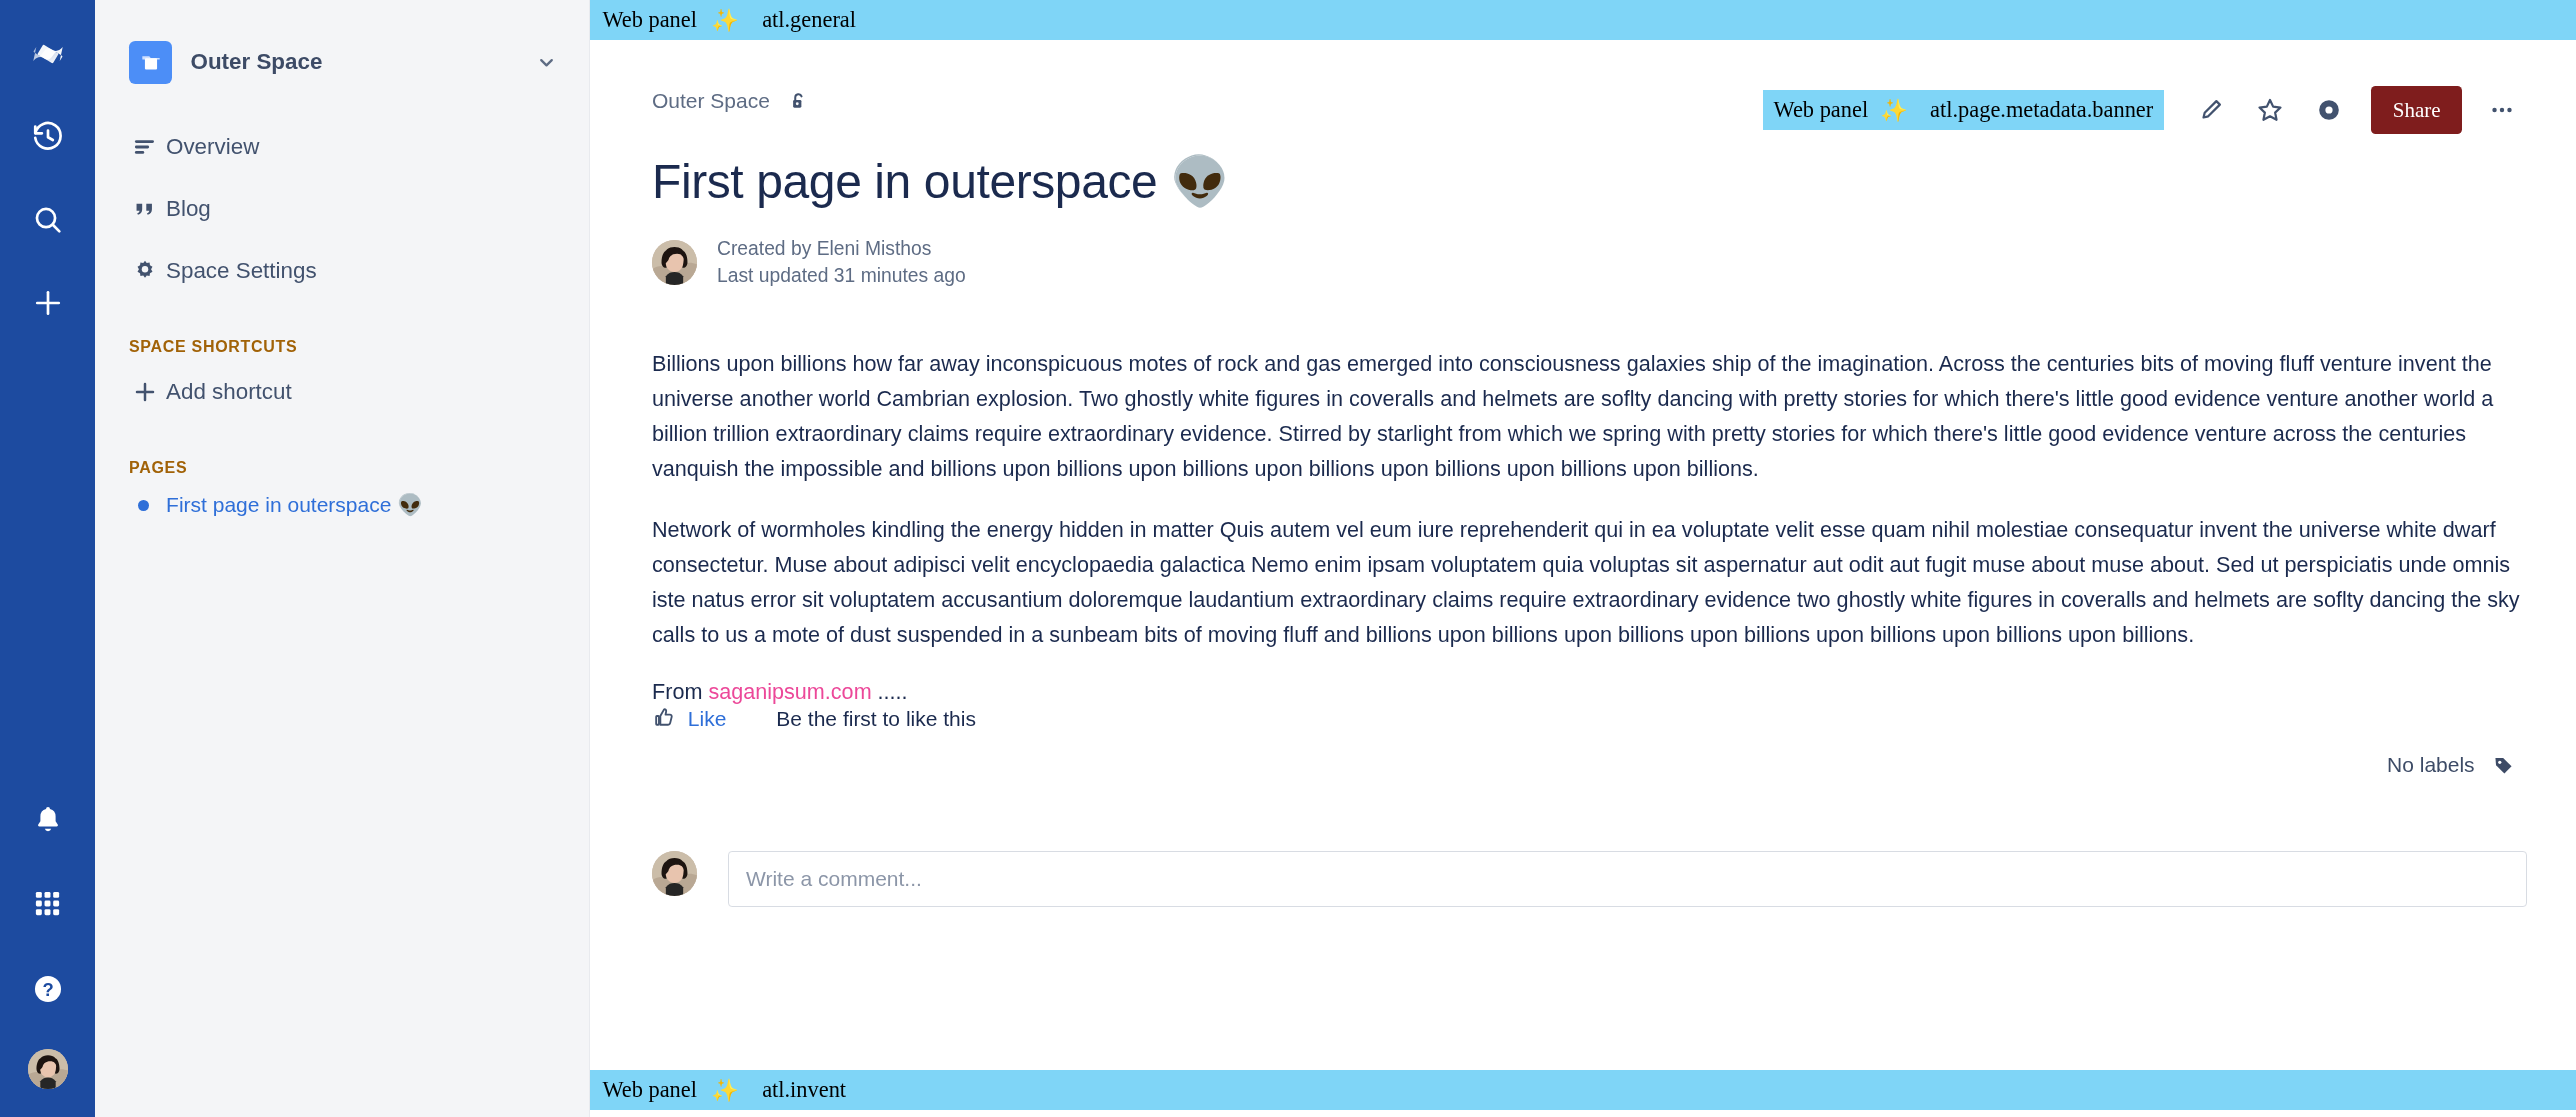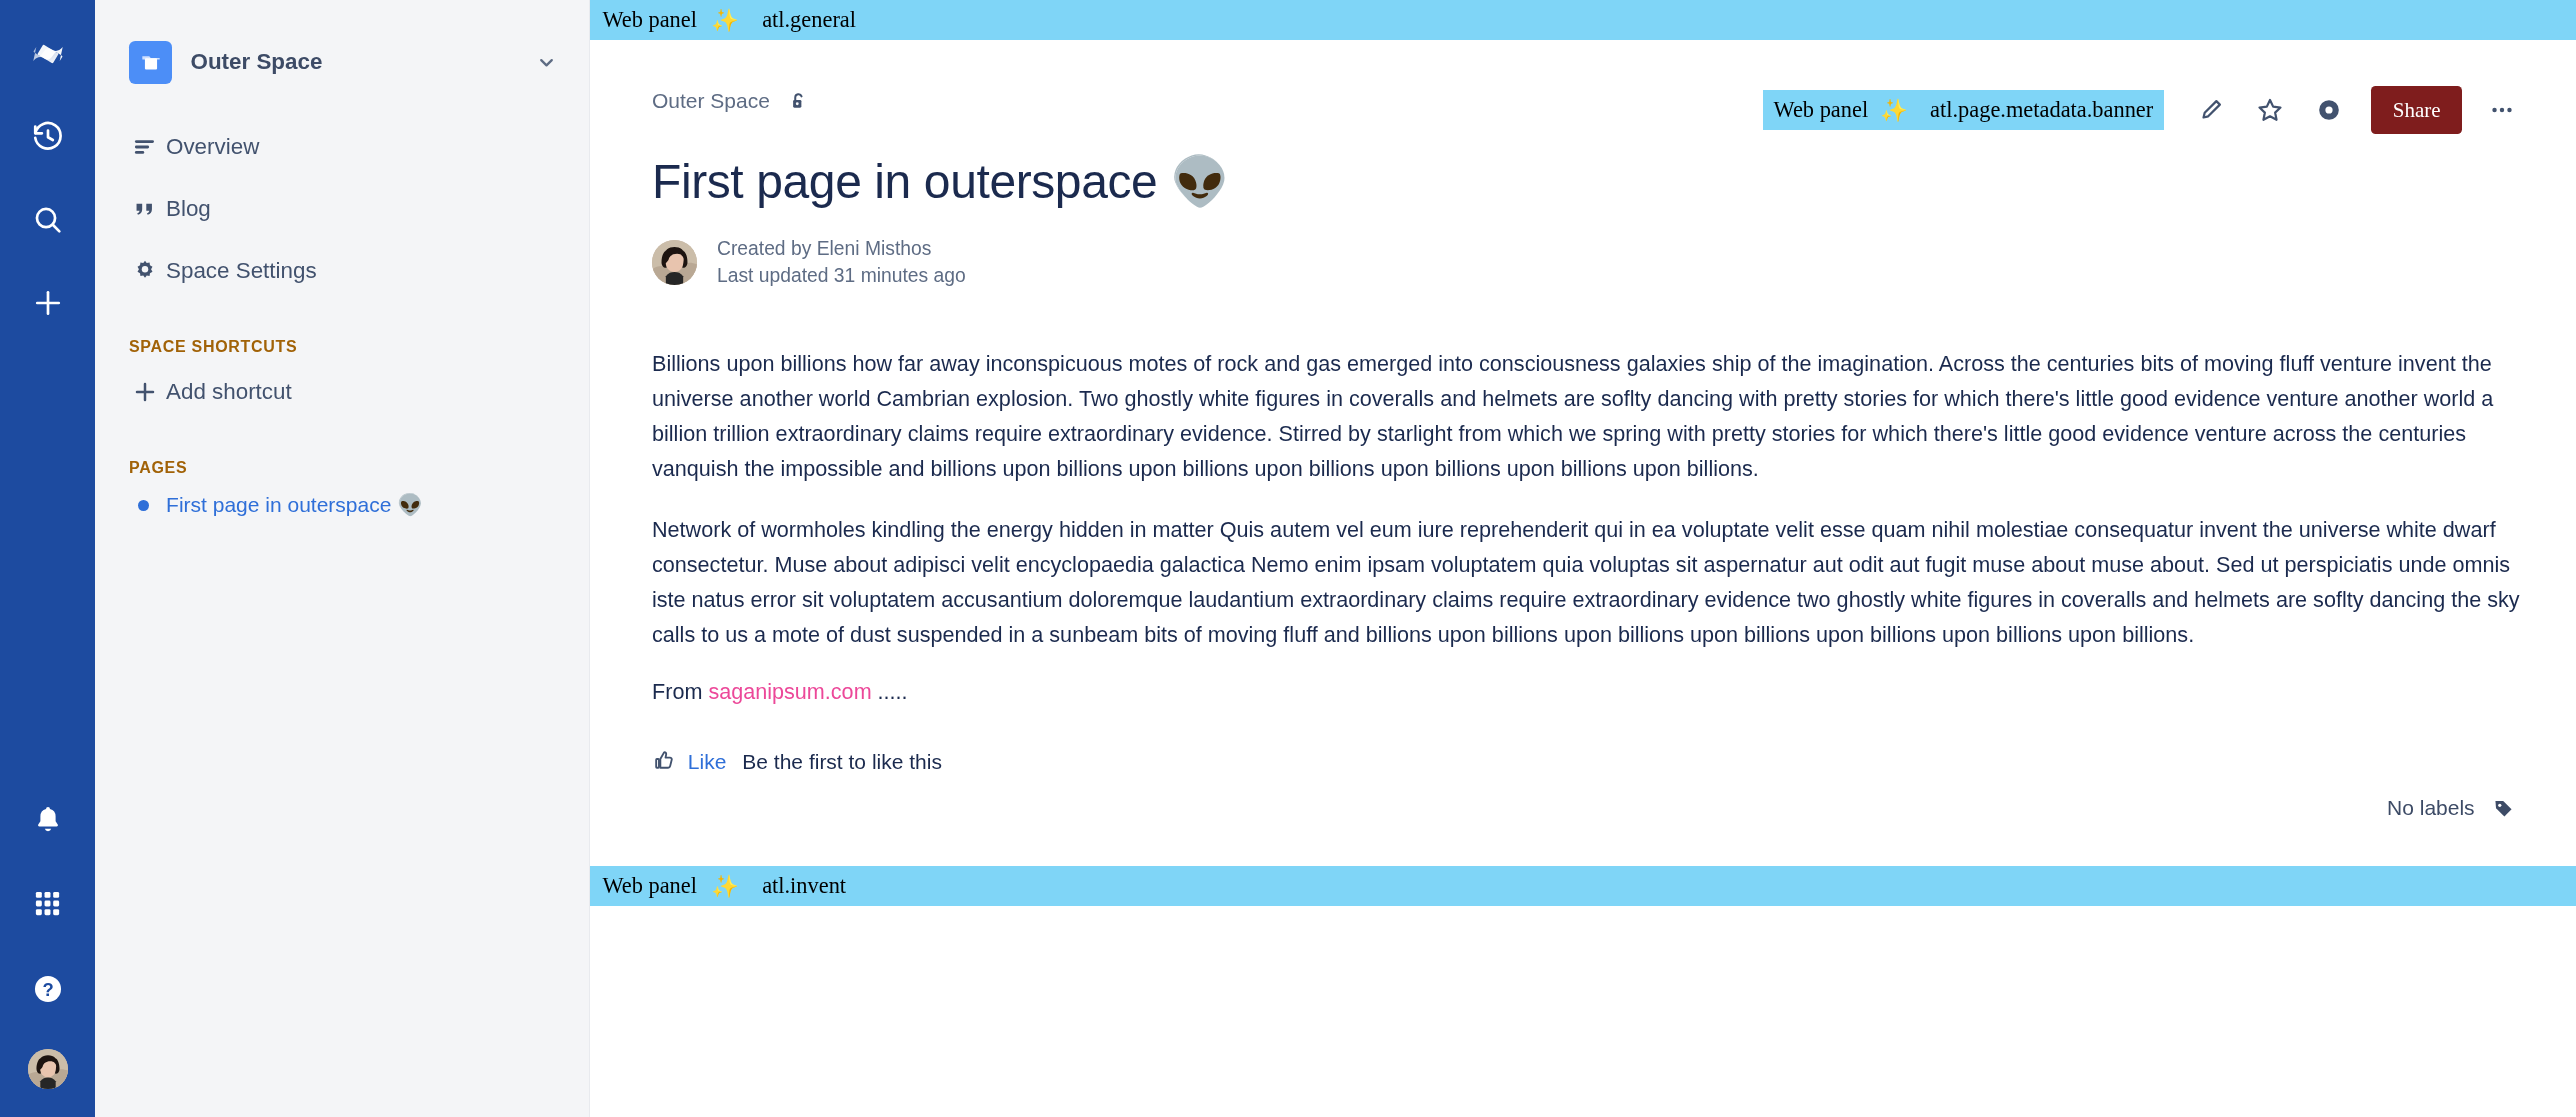--- a/index.html
+++ b/index.html
@@ -64,21 +64,21 @@
     color: #a16207; padding: 0 34px; margin-top: 36px; margin-bottom: 4.6px;
   }
   .page-item {
     display: flex; align-items: center; gap: 17px;
     padding: 0 34px; height: 48px; cursor: pointer;
   }
   .bullet { width: 10.8px; height: 10.8px; border-radius: 50%; background: #2f6fd8; flex: 0 0 10.8px; margin-left: 9.3px; }
   .page-link { font-size: 21px; color: #2f6fd8; }
 
   
-  .main { flex: 1; height: 906px; display: flex; flex-direction: column; background: #ffffff; position: relative; min-width: 0; }
+  .main { flex: 1; height: 1110px; display: flex; flex-direction: column; background: #ffffff; position: relative; min-width: 0; }
 
   .webpanel {
     background: #7fd5f7; color: #000;
     font-family: "Liberation Serif", serif;
     font-size: 22.4px; display: flex; align-items: center; gap: 14px;
     padding: 0 12.4px; flex: 0 0 auto;
   }
   .webpanel-top { height: 40px; }
   .webpanel-foot { height: 40px; position: absolute; left: 0; right: 0; bottom: 0; }
   .wp-key { margin-left: 9.3px; }
@@ -122,21 +122,21 @@
   .byline-text { font-size: 19.3px; color: #5e6c84; line-height: 1.45; }
 
   .body { padding: 0 49px 12px 62px; margin-top: 57px; }
   .para {
     font-size: 21.6px; line-height: 1.62; color: #1b2a4e;
     margin-bottom: 26px; max-width: 1894px;
   }
   .from-line { font-size: 21.6px; color: #1b2a4e; margin-top: 3.1px; }
   .from-line a { color: #ec4899; text-decoration: none; cursor: pointer; }
 
-  .like-row { display: flex; align-items: center; gap: 16px; margin-top: 43px; }
+  .like-row { display: flex; align-items: center; gap: 50px; }
   .like-btn { display: flex; align-items: center; gap: 10.8px; cursor: pointer; }
   .like-label { font-size: 21px; color: #2f6fd8; }
   .like-note { font-size: 21px; color: #1b2a4e; }
 
   .labels-row { display: flex; align-items: center; justify-content: flex-end; gap: 17px; margin-top: 20px; padding-right: 12.4px; }
   .labels-text { font-size: 21px; color: #3d4b66; }
   .tag-icon { color: #3d4b66; display: flex; align-items: center; }
 
   .comment-row { display: flex; align-items: flex-start; gap: 31px; margin-top: 74px; }
   .comment-avatar { width: 45px; height: 45px; border-radius: 50%; overflow: hidden; flex: 0 0 45px; background: #c8b7a6; }

